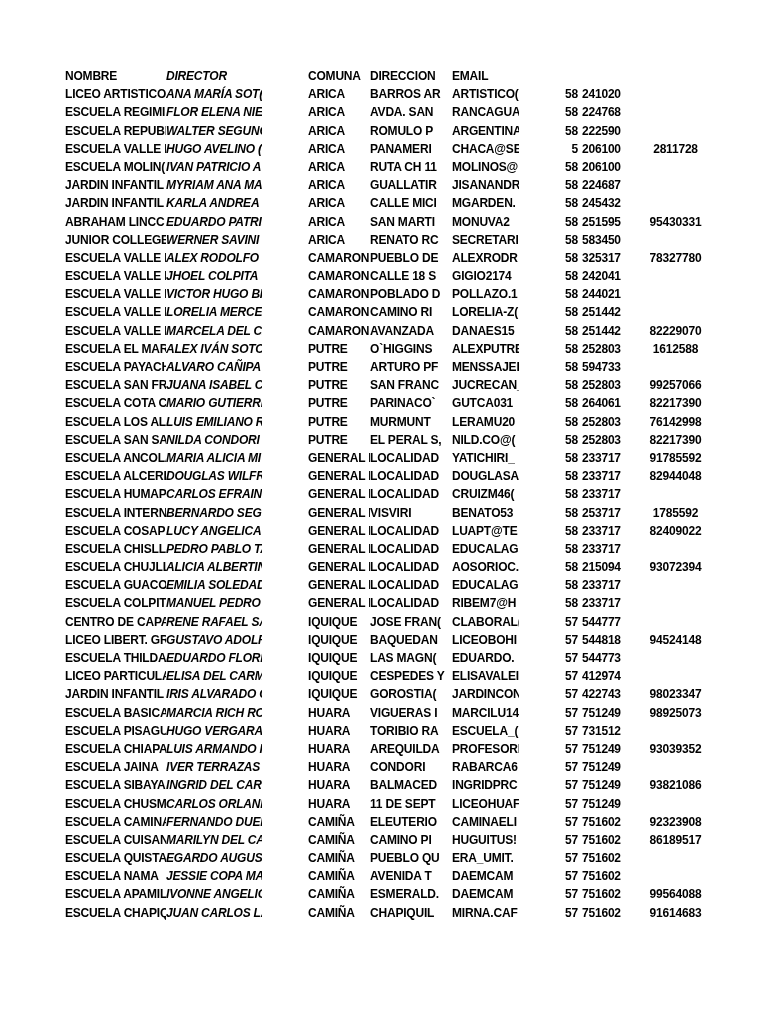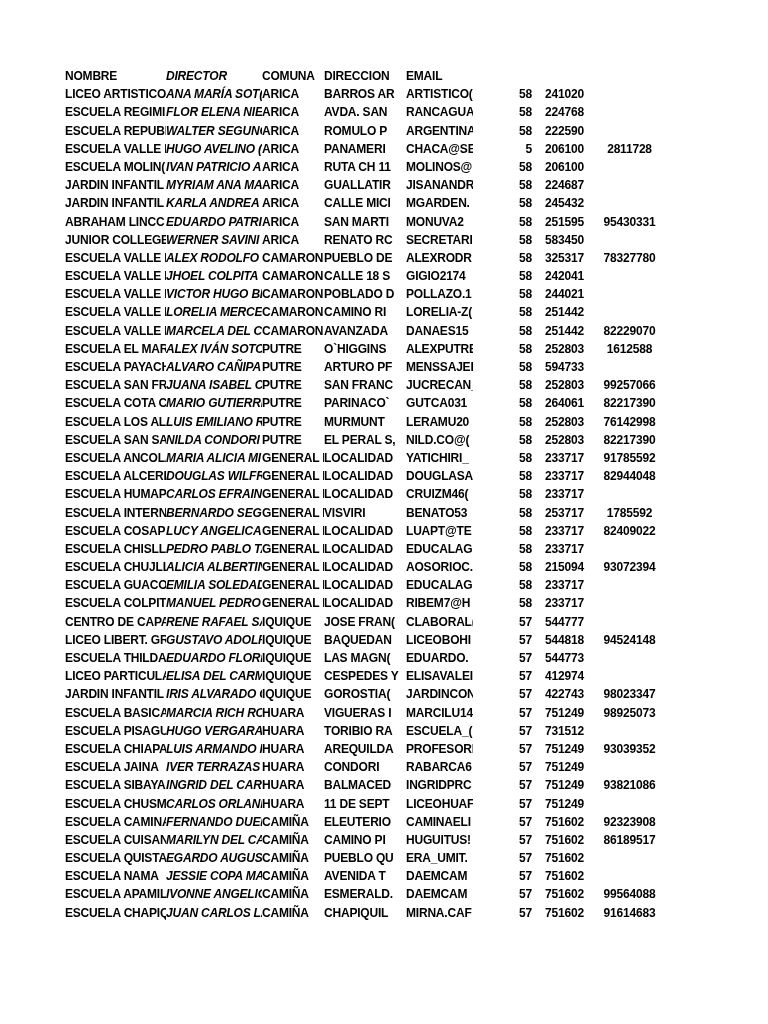--- a/index.html
+++ b/index.html
@@ -26,25 +26,25 @@
   .cell{
     overflow:hidden;
     font-size:12px;
     font-weight:700;
     letter-spacing:-0.2px;
     flex:none;
   }
   
   .c0{width:101px;}
   .c1{width:96px;font-style:italic;}
-  .c2{width:62px;}
+  .c2{width:62px;margin-left:46px;}
   .c3{width:82px;}
   .c4{width:67px;}
   .c5{width:63px;text-align:right;padding-right:4px;box-sizing:border-box;}
-  .c6{width:62px;text-align:center;padding-right:5px;box-sizing:border-box;}
+  .c6{width:62px;text-align:left;padding-right:5px;box-sizing:border-box;}
   .c7{width:66px;text-align:center;padding-right:3px;box-sizing:border-box;}
   
   .row.header .c5,.row.header .c6,.row.header .c7{
     text-align:center;
     padding-left:2px;
     padding-right:0;
     margin-top:21px;
   }
 </style>
 </head>

